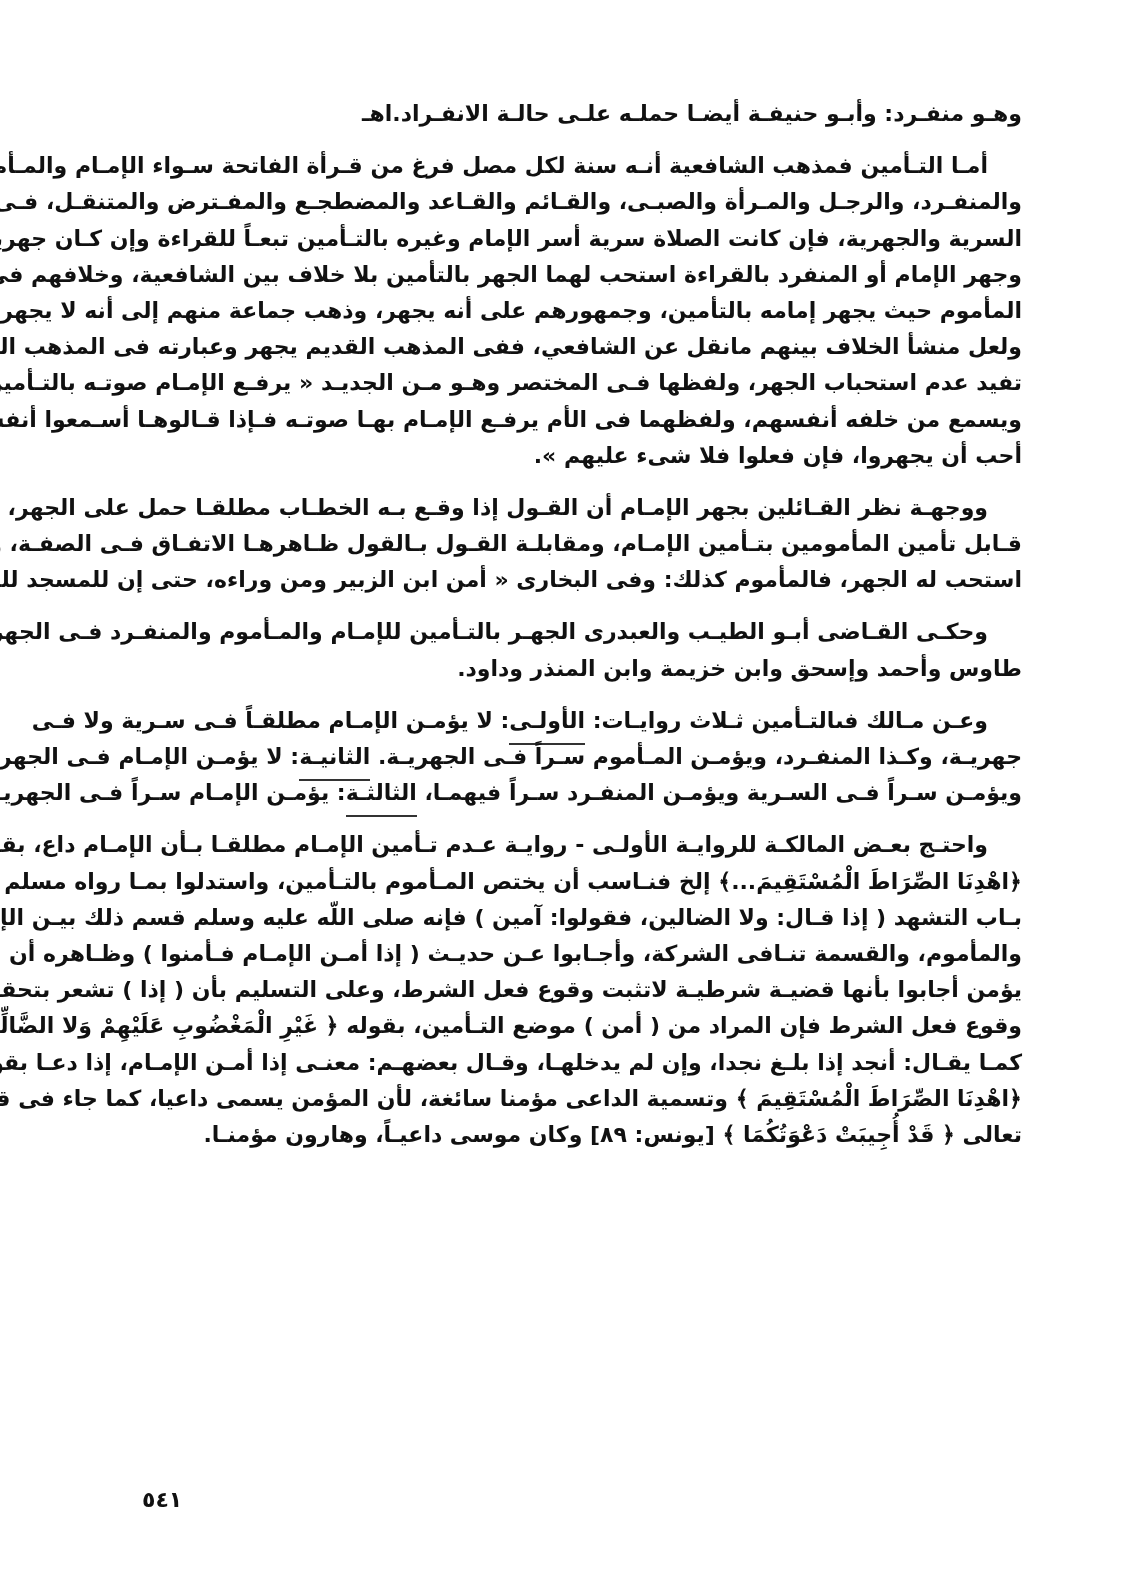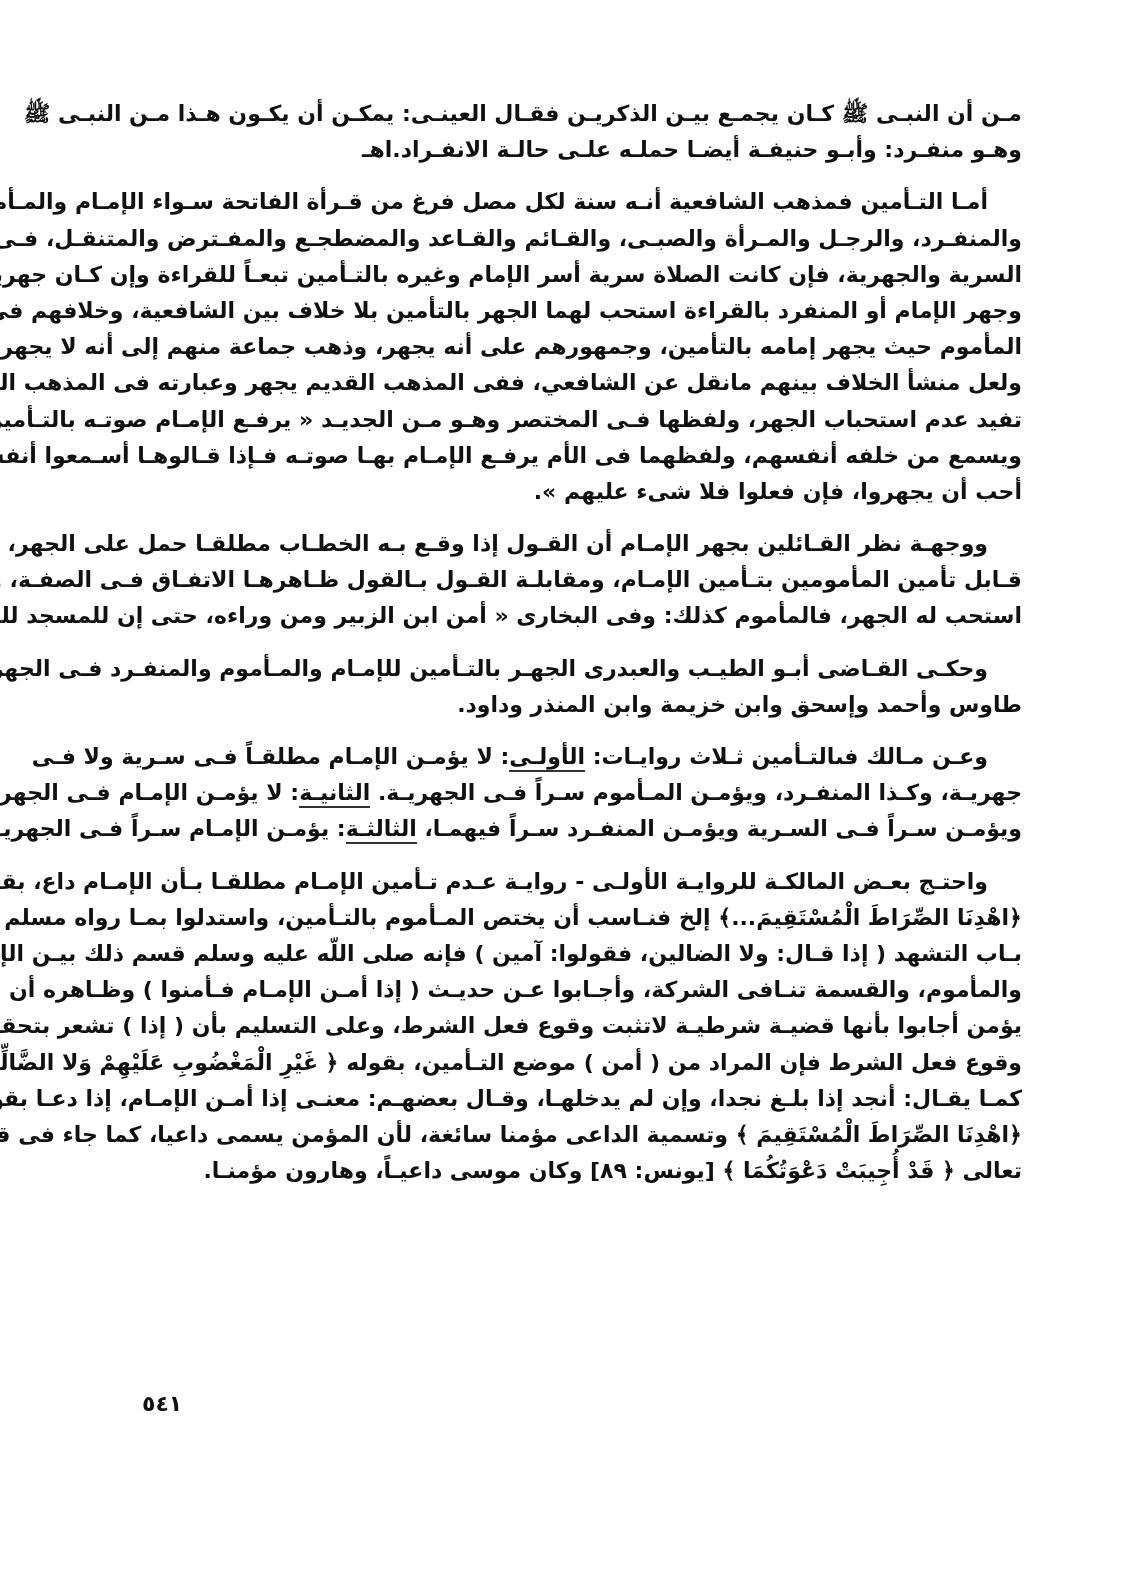--- a/index.html
+++ b/index.html
@@ -41,39 +41,38 @@
       text-align-last: right;
     }
     .line.indent {
       padding-right: 34px;
     }
     .quran {
       font-weight: 800;
     }
     .ul {
       border-bottom: 2px solid #333;
-      padding-bottom: 1px;
+      padding-bottom: 10px;
     }
     .page-number {
       position: absolute;
       left: 142px;
-      top: 1391px;
+      top: 1487px;
       font-size: 22px;
       font-weight: 700;
       direction: rtl;
       font-family: "DejaVu Sans", sans-serif;
       letter-spacing: 2px;
     }
   </style>
 </head>
 <body>
 
 <div class="page" id="page-root">
     <div class="para">
-      <span class="line">مـن أن النبـى ﷺ كـان يجمـع بيـن الذكريـن فقـال العينـى: يمكـن أن يكـون هـذا مـن النبـى ﷺ</span>
       <span class="line last">وهـو منفـرد: وأبـو حنيفـة أيضـا حملـه علـى حالـة الانفـراد.اهـ</span>
     </div>
     <div class="para">
       <span class="line indent">أمـا التـأمين فمذهب الشافعية أنـه سنة لكل مصل فرغ من قـرأة الفاتحة سـواء الإمـام والمـأموم</span>
       <span class="line">والمنفـرد، والرجـل والمـرأة والصبـى، والقـائم والقـاعد والمضطجـع والمفـترض والمتنقـل، فـى الصـلاة</span>
       <span class="line">السرية والجهرية، فإن كانت الصلاة  سرية أسر الإمام وغيره بالتـأمين تبعـاً للقراءة وإن كـان جهريـة،</span>
       <span class="line">وجهر الإمام  أو المنفرد بالقراءة استحب لهما الجهر بالتأمين بلا خلاف بين الشافعية،  وخلافهم فى</span>
       <span class="line">المأموم حيث يجهر إمامه بالتأمين، وجمهورهم على أنه يجهر، وذهب جماعة  منهم إلى أنه لا يجهر،</span>
       <span class="line">ولعل منشأ الخلاف بينهم مانقل عن الشافعي، ففى المذهب القديم يجهر وعبارته فى المذهب الجديد</span>
       <span class="line">تفيد عدم استحباب الجهر، ولفظها فـى المختصر وهـو مـن الجديـد « يرفـع الإمـام صوتـه بالتـأمين،</span>

